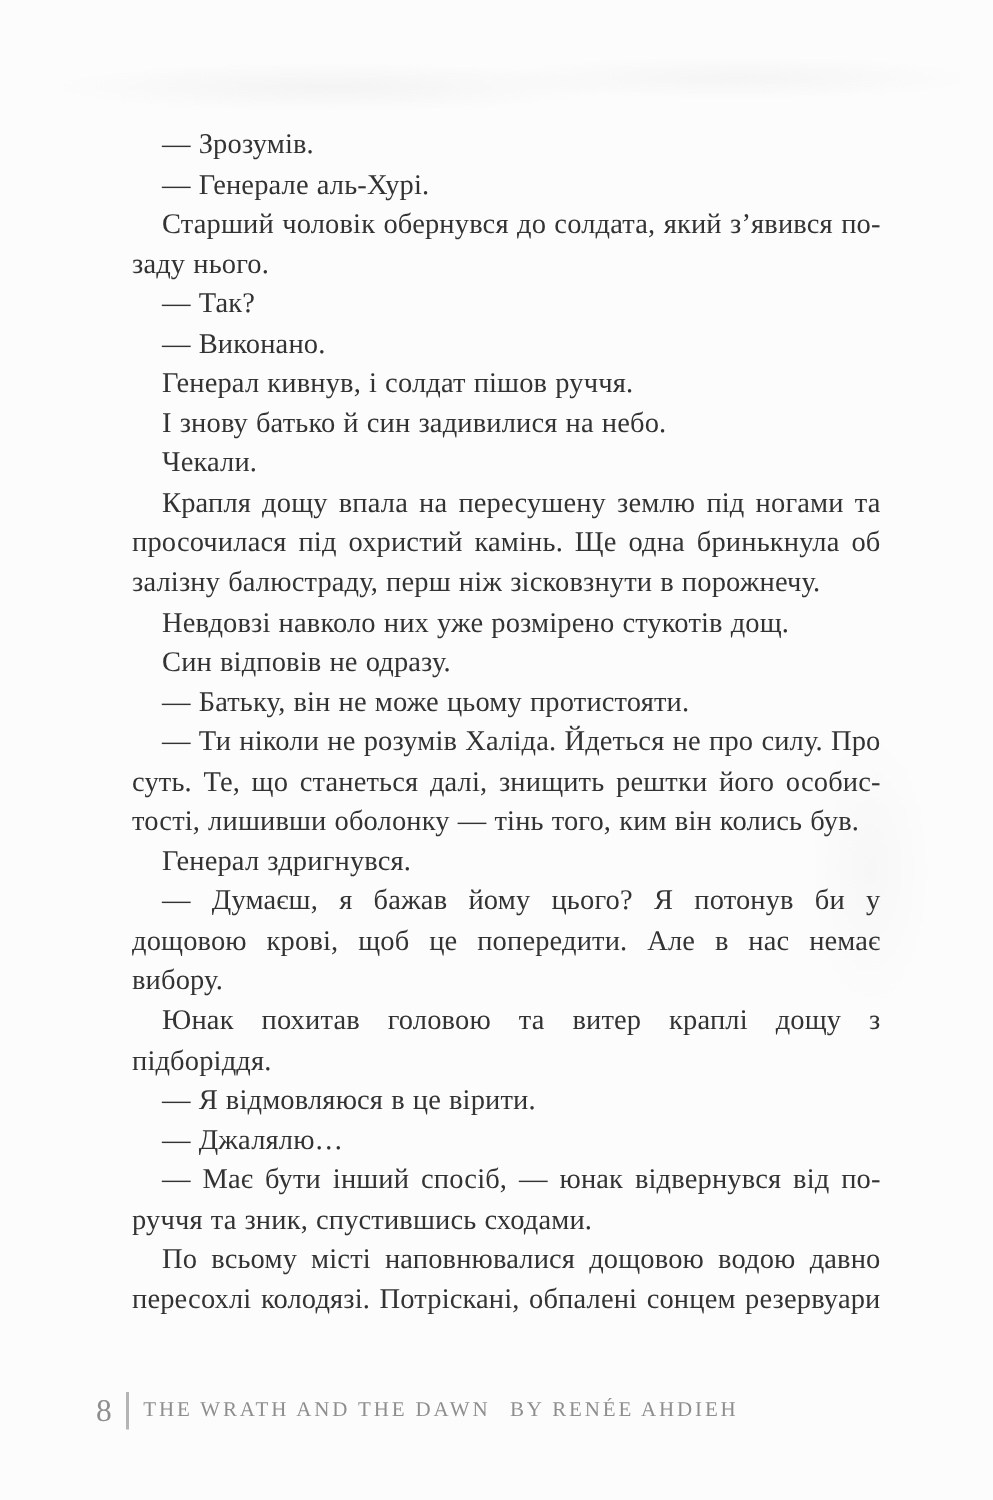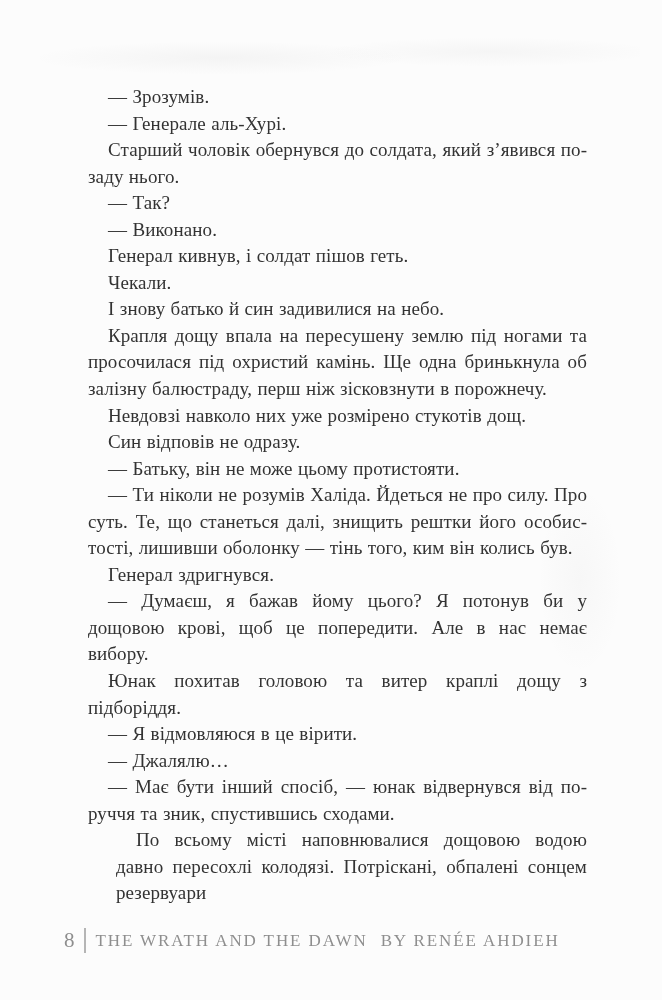--- a/index.html
+++ b/index.html
@@ -47,21 +47,20 @@
     -webkit-hyphens: manual;
   }
   .para {
     margin: 0;
     padding: 0;
     text-indent: 20px;
     word-spacing: 0.5px;
   }
   .para.continued {
     text-align-last: justify;
-    margin-left: 28px;
   }
   .footer {
     position: absolute;
     left: 64px;
     top: 928px;
     display: flex;
     align-items: center;
     color: var(--footer-color, #8e8e8e);
   }
   .pagenum {
@@ -69,21 +68,21 @@
     line-height: 1;
     font-family: "Liberation Serif", serif;
   }
   .rule {
     width: 2px;
     height: 25px;
     background: var(--divider-color, #b5b5b5);
     margin: 0 10px 0 9px;
   }
   .runtitle {
-    font-size: 17px;
+    font-size: 14px;
     letter-spacing: 1.9px;
     white-space: nowrap;
     font-family: "Liberation Serif", serif;
   }
   .runtitle .author {
     margin-left: 13px;
   }
 </style>
 </head>
 <body>
@@ -93,23 +92,23 @@
   <div class="artifact artifact-top"></div>
   <div class="artifact artifact-mid"></div>
 
   <main class="text-block">
 
   <p class="para">— Зрозумів.</p>
       <p class="para">— Генерале аль-Хурі.</p>
       <p class="para">Старший чоловік обернувся до солдата, який з’явився по­заду нього.</p>
       <p class="para">— Так?</p>
       <p class="para">— Виконано.</p>
-      <p class="para">Генерал кивнув, і солдат пішов геть.</p>
+      <p class="para">Генерал кивнув, і солдат пішов руччя.</p>
+      <p class="para">І знову батько й син задивилися на небо.</p>
       <p class="para">Чекали.</p>
-      <p class="para">І знову батько й син задивилися на небо.</p>
       <p class="para">Крапля дощу впала на пересушену землю під ногами та просочилася під охристий камінь. Ще одна бринькнула об залізну балюстраду, перш ніж зісковзнути в порожнечу.</p>
       <p class="para">Невдовзі навколо них уже розмірено стукотів дощ.</p>
       <p class="para">Син відповів не одразу.</p>
       <p class="para">— Батьку, він не може цьому протистояти.</p>
       <p class="para">— Ти ніколи не розумів Халіда. Йдеться не про силу. Про суть. Те, що станеться далі, знищить рештки його особис­тості, лишивши оболонку — тінь того, ким він колись був.</p>
       <p class="para">Генерал здригнувся.</p>
       <p class="para">— Думаєш, я бажав йому цього? Я потонув би у дощовою крові, щоб це попередити. Але в нас немає вибору.</p>
       <p class="para">Юнак похитав головою та витер краплі дощу з підборіддя.</p>
       <p class="para">— Я відмовляюся в це вірити.</p>
       <p class="para">— Джалялю…</p>

